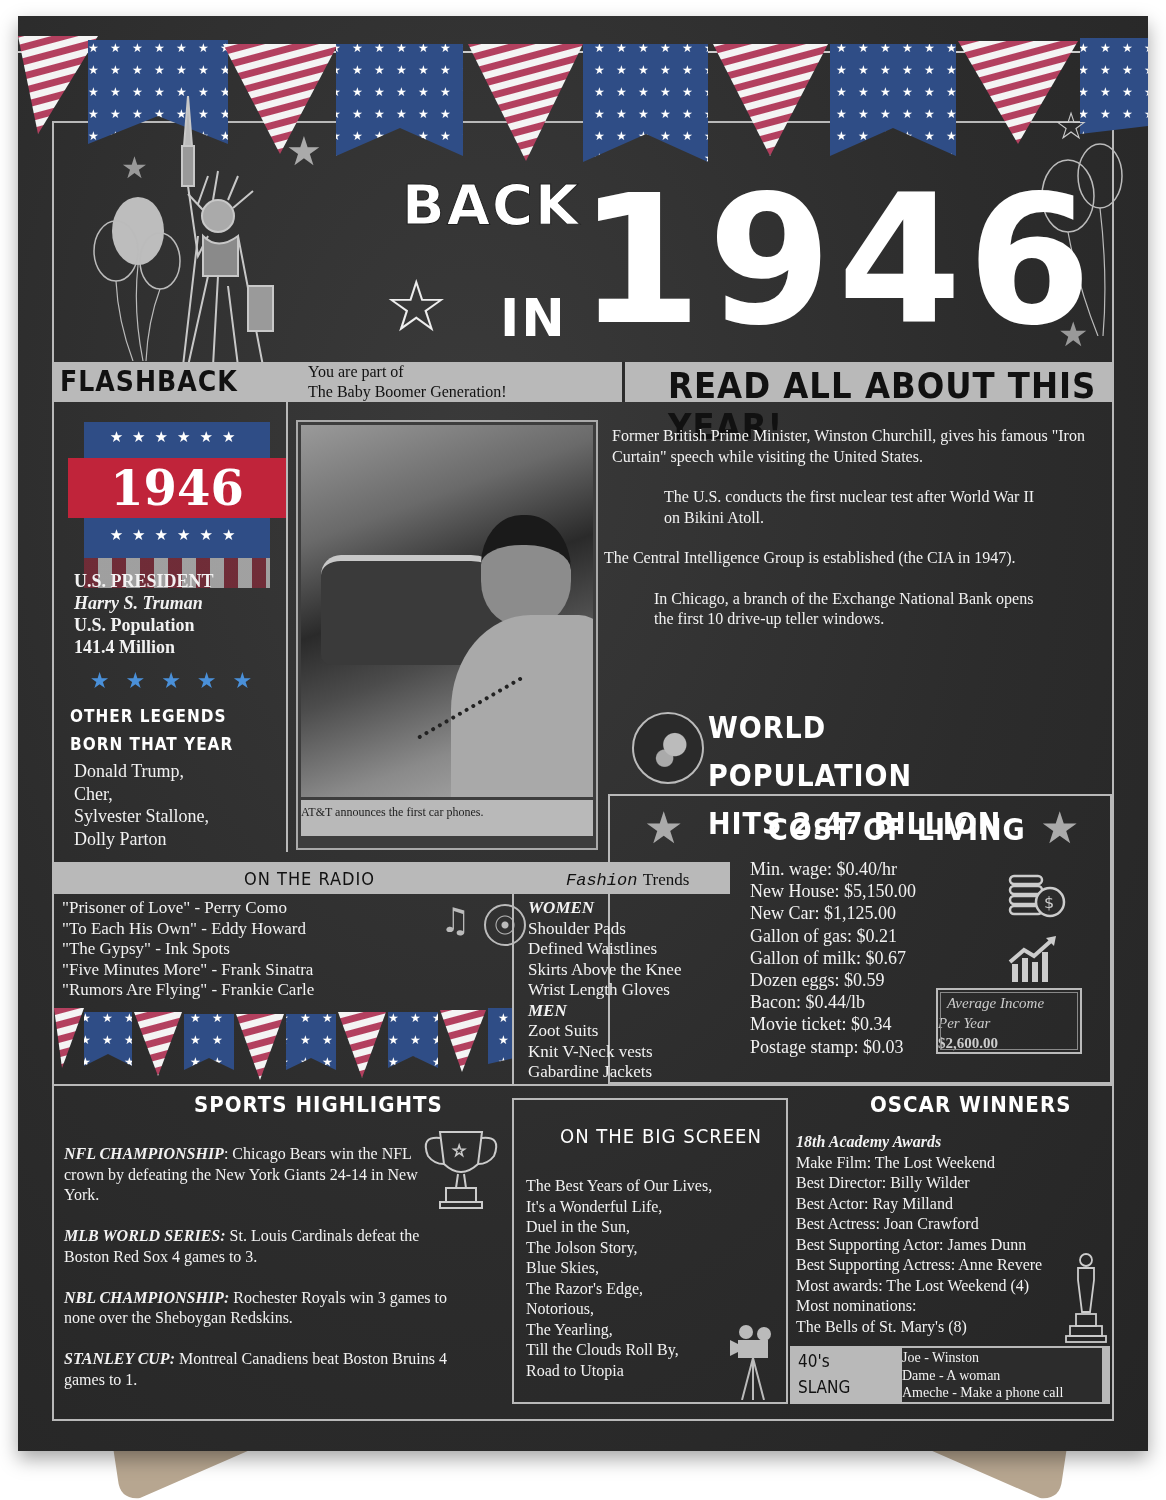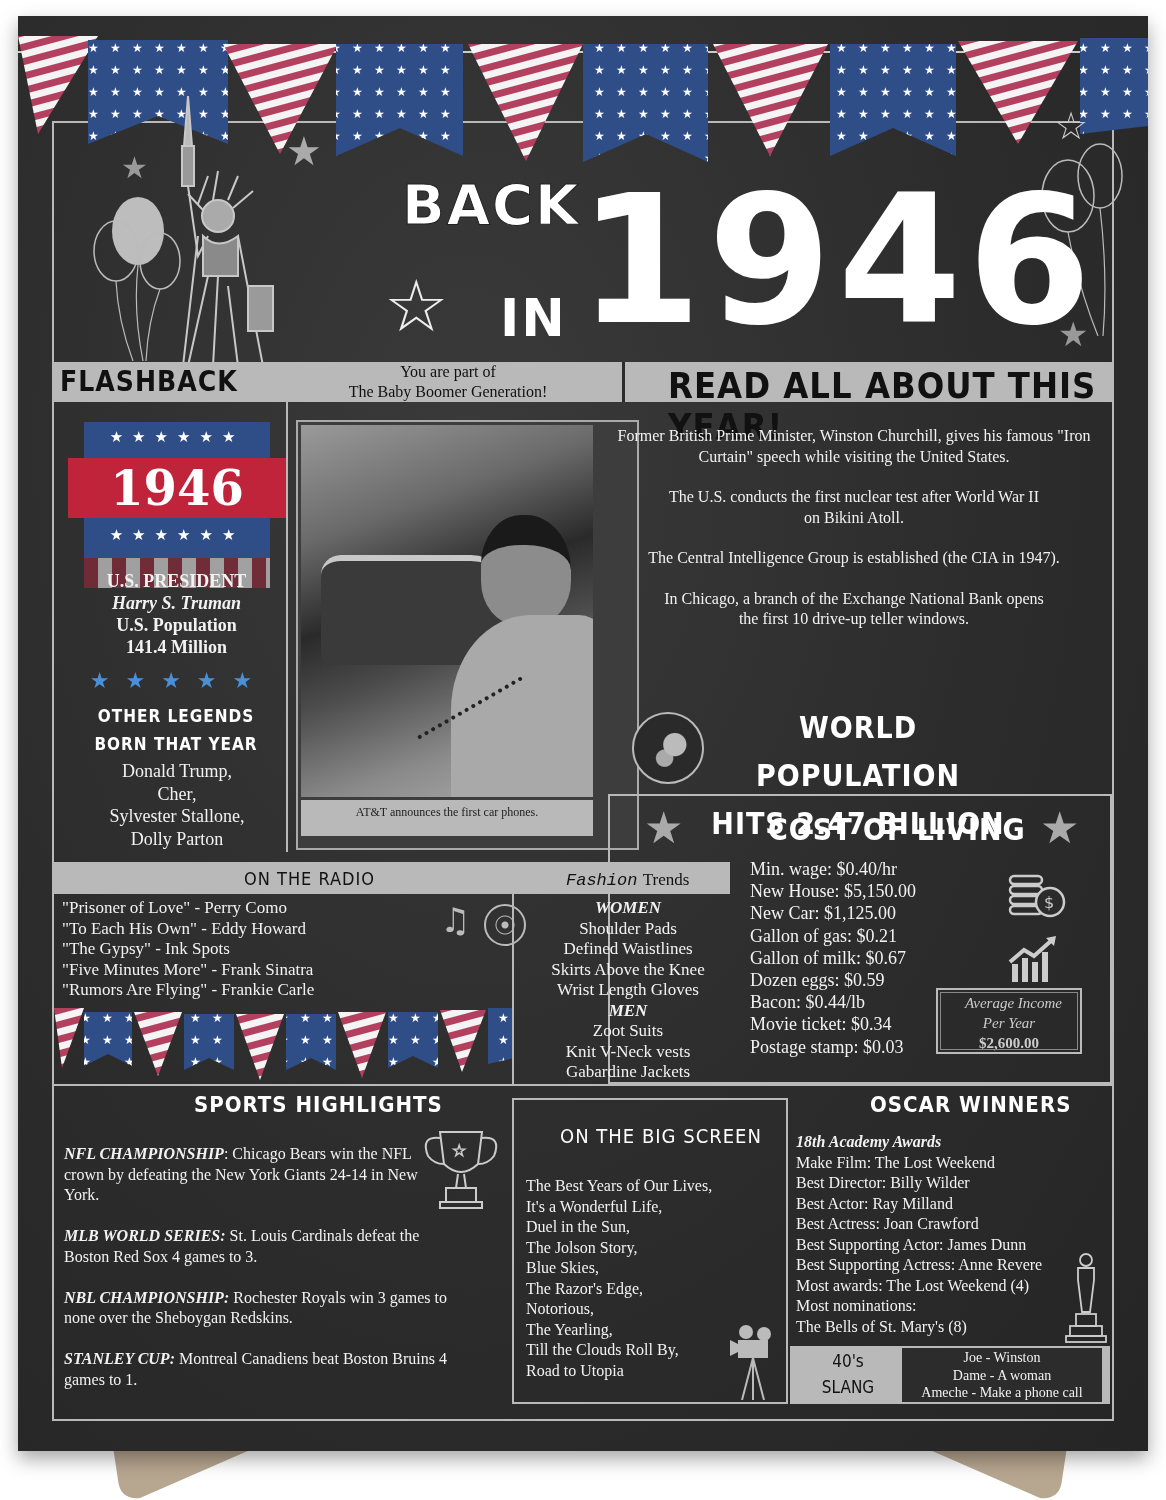--- a/index.html
+++ b/index.html
@@ -18,21 +18,21 @@
   
   .bunting { position: absolute; left: 0; top: 0; width: 1130px; height: 150px; }
   
   .title-back { position: absolute; left: 384px; top: 156px; font-family: "DejaVu Sans", sans-serif; font-weight: bold; font-size: 56px; color: #fff; letter-spacing: 2px; -webkit-text-stroke: 1px #222; }
   .title-in { position: absolute; left: 482px; top: 272px; font-family: "DejaVu Sans", sans-serif; font-weight: bold; font-size: 52px; color: #fff; letter-spacing: 2px; }
   .title-year { position: absolute; left: 560px; top: 150px; font-family: "DejaVu Sans", sans-serif; font-weight: bold; font-size: 178px; line-height: 190px; color: #fff; letter-spacing: 6px; }
 
   .gray-bar { position: absolute; background: #b9b9b9; color: #111; }
 
   .txt { font-family: "Liberation Serif", "DejaVu Serif", serif; }
-  .c { text-align: center; }
+  .c { text-align: left; }
 
   .badge-stars { background: #2f4d86; }
   .badge-red { background: #c0243a; }
   .list-line { font-family: "Liberation Serif", serif; font-size: 17px; line-height: 20.5px; color: #f2f2f2; }
   .stars-row { color: #fff; font-size: 15px; letter-spacing: 9px; text-align: center; }
 </style>
 </head>
 <body>
 
 <svg style="position:absolute;left:100px;top:1410px;" width="180" height="90" viewBox="0 0 180 90">
@@ -132,21 +132,21 @@
   <div style="position:absolute;left:56px;top:652px;width:210px;text-align:center;color:#4a90d9;font-size:22px;letter-spacing:16px;">★★★★★</div>
   <div class="hand c" style="position:absolute;left:52px;top:686px;width:212px;font-size:17px;line-height:28px;color:#fff;">OTHER LEGENDS BORN THAT YEAR</div>
   <div class="c txt" style="position:absolute;left:56px;top:744px;width:206px;font-size:18px;line-height:22.5px;">
     <div>Donald Trump,</div>
     <div>Cher,</div>
     <div>Sylvester Stallone,</div>
     <div>Dolly Parton</div>
   </div>
   <div style="position:absolute;left:268px;top:386px;width:2px;height:450px;background:#b9b9b9;"></div>
 
-  <div style="position:absolute;left:278px;top:404px;width:343px;height:430px;background:#3d3d3d;border:2px solid #aaa;">
+  <div style="position:absolute;left:278px;top:404px;width:302px;height:430px;background:#3d3d3d;border:2px solid #aaa;">
     <div style="position:absolute;left:3px;top:3px;width:292px;height:372px;background:linear-gradient(160deg,#9a9a9a 0%,#6a6a6a 25%,#2a2a2a 45%,#4c4c4c 60%,#8a8a8a 80%,#b0b0b0 100%);overflow:hidden;">
       <div style="position:absolute;left:20px;top:130px;width:190px;height:110px;background:#3a3a3a;border-radius:20px 40px 10px 10px;border-top:6px solid #c8c8c8;"></div>
       <div style="position:absolute;left:180px;top:90px;width:90px;height:110px;background:#8c8c8c;border-radius:45% 50% 40% 40%;border-top:30px solid #1a1a1a;"></div>
       <div style="position:absolute;left:150px;top:190px;width:160px;height:190px;background:#a9a9a9;border-radius:50% 20% 0 0;"></div>
       <div style="position:absolute;left:90px;top:210px;width:120px;height:80px;border-bottom:4px dotted #222;transform:rotate(-30deg);"></div>
     </div>
     <div class="txt c" style="position:absolute;left:3px;top:378px;width:292px;height:36px;background:#b9b9b9;color:#222;font-size:12px;line-height:24px;">AT&amp;T announces the first car phones.</div>
   </div>
 
   <div class="txt c" style="position:absolute;left:586px;top:410px;width:500px;font-size:16px;line-height:20.5px;">

